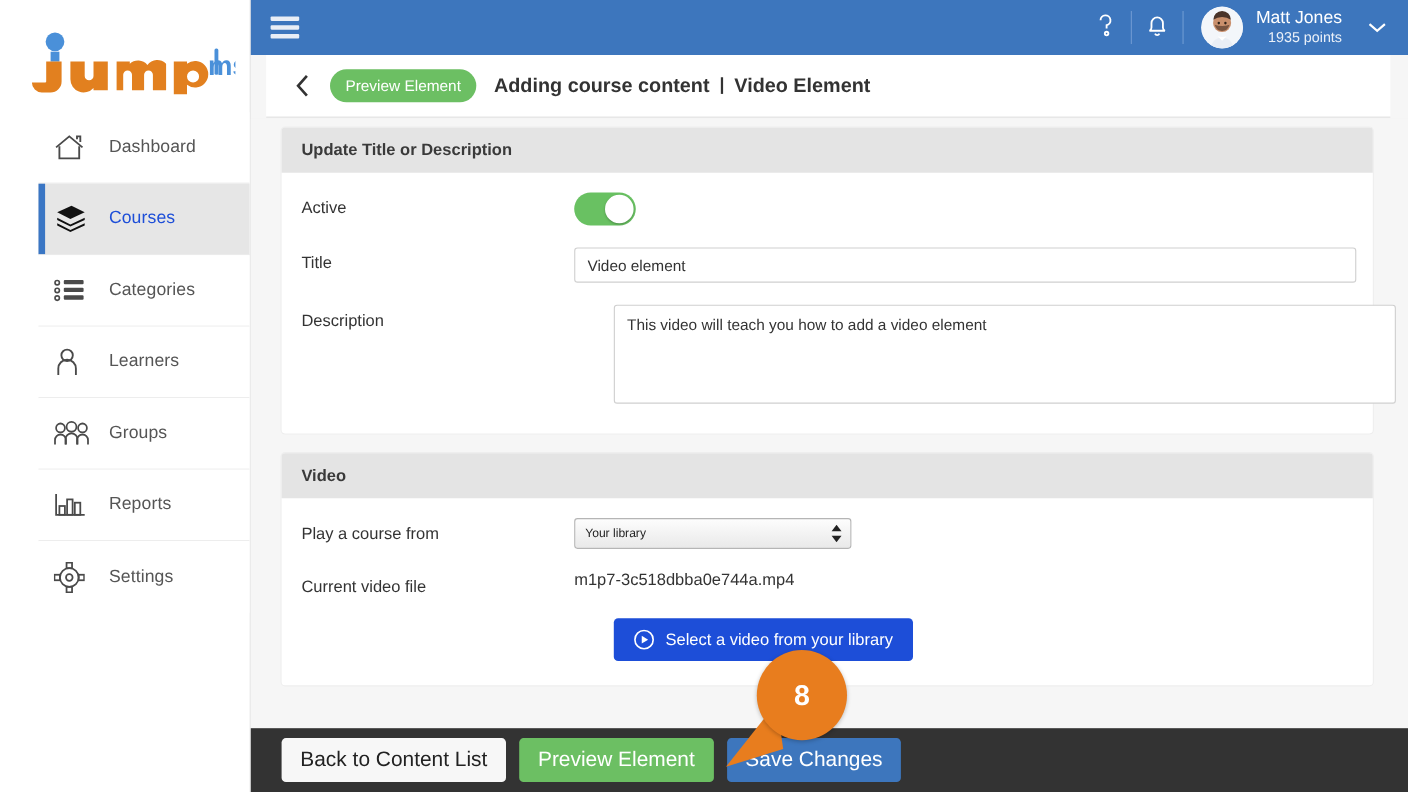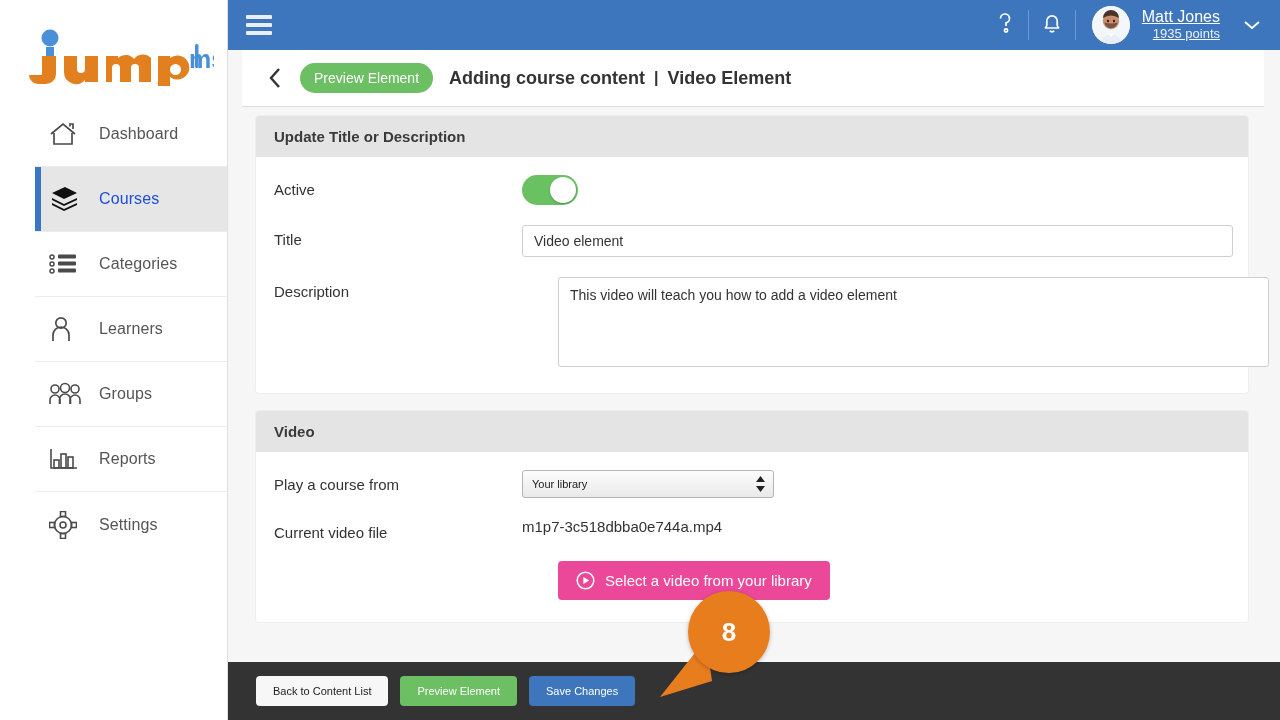--- a/index.html
+++ b/index.html
@@ -90,21 +90,21 @@
   .tb-div { width: 1px; height: 30px; background: #6e9ad2; }
   .user-block {
     display: flex; align-items: center;
     margin-left: 16px; cursor: pointer;
   }
   .avatar {
     width: 38px; height: 38px; border-radius: 50%;
     background: #f4f7fb; overflow: hidden;
     display: block;
   }
-  .user-text { margin-left: 12px; line-height: 1.15; text-decoration: underline; }
+  .user-text { margin-left: 12px; line-height: 1.15; }
   .user-name { font-size: 16px; font-weight: 400; color: #fff; }
   .user-points { font-size: 13px; color: #eaf0f8; }
   .caret-down {
     margin-left: 22px; margin-right: 4px;
     width: 20px; height: 20px;
     display: flex; align-items: center; justify-content: center;
     cursor: pointer;
   }
 
   
@@ -221,42 +221,42 @@
   .select-arrows {
     position: absolute; right: 8px; top: 50%;
     transform: translateY(-50%);
     display: flex; flex-direction: column;
     line-height: 0;
   }
   .static-value { font-size: 15px; color: #333; padding-top: 4px; }
 
   .btn-blue {
     display: inline-flex; align-items: center;
-    background: #ec4899;
+    background: #1d4ed8;
     color: #fff;
     border: none; border-radius: 4px;
     font-size: 15px;
     padding: 10px 18px;
     cursor: pointer;
     font-family: "Liberation Sans", sans-serif;
   }
   .btn-blue .play { margin-right: 10px; display: flex; }
 
   
   .bottombar {
     position: absolute; left: 0; bottom: 0;
     width: 1052px; height: 58px;
     background: #333333;
     display: flex; align-items: center;
     padding-left: 28px;
     gap: 12px;
   }
   .btn-bar {
     border: none; border-radius: 4px;
-    font-size: 11px;
+    font-size: 19px;
     padding: 9px 17px;
     cursor: pointer;
     font-family: "Liberation Sans", sans-serif;
   }
   .btn-white { background: #f7f7f7; color: #222; }
   .btn-green { background: #6cbf63; color: #fff; }
   .btn-primary { background: #3d76bd; color: #fff; }
 
   
   .callout {

